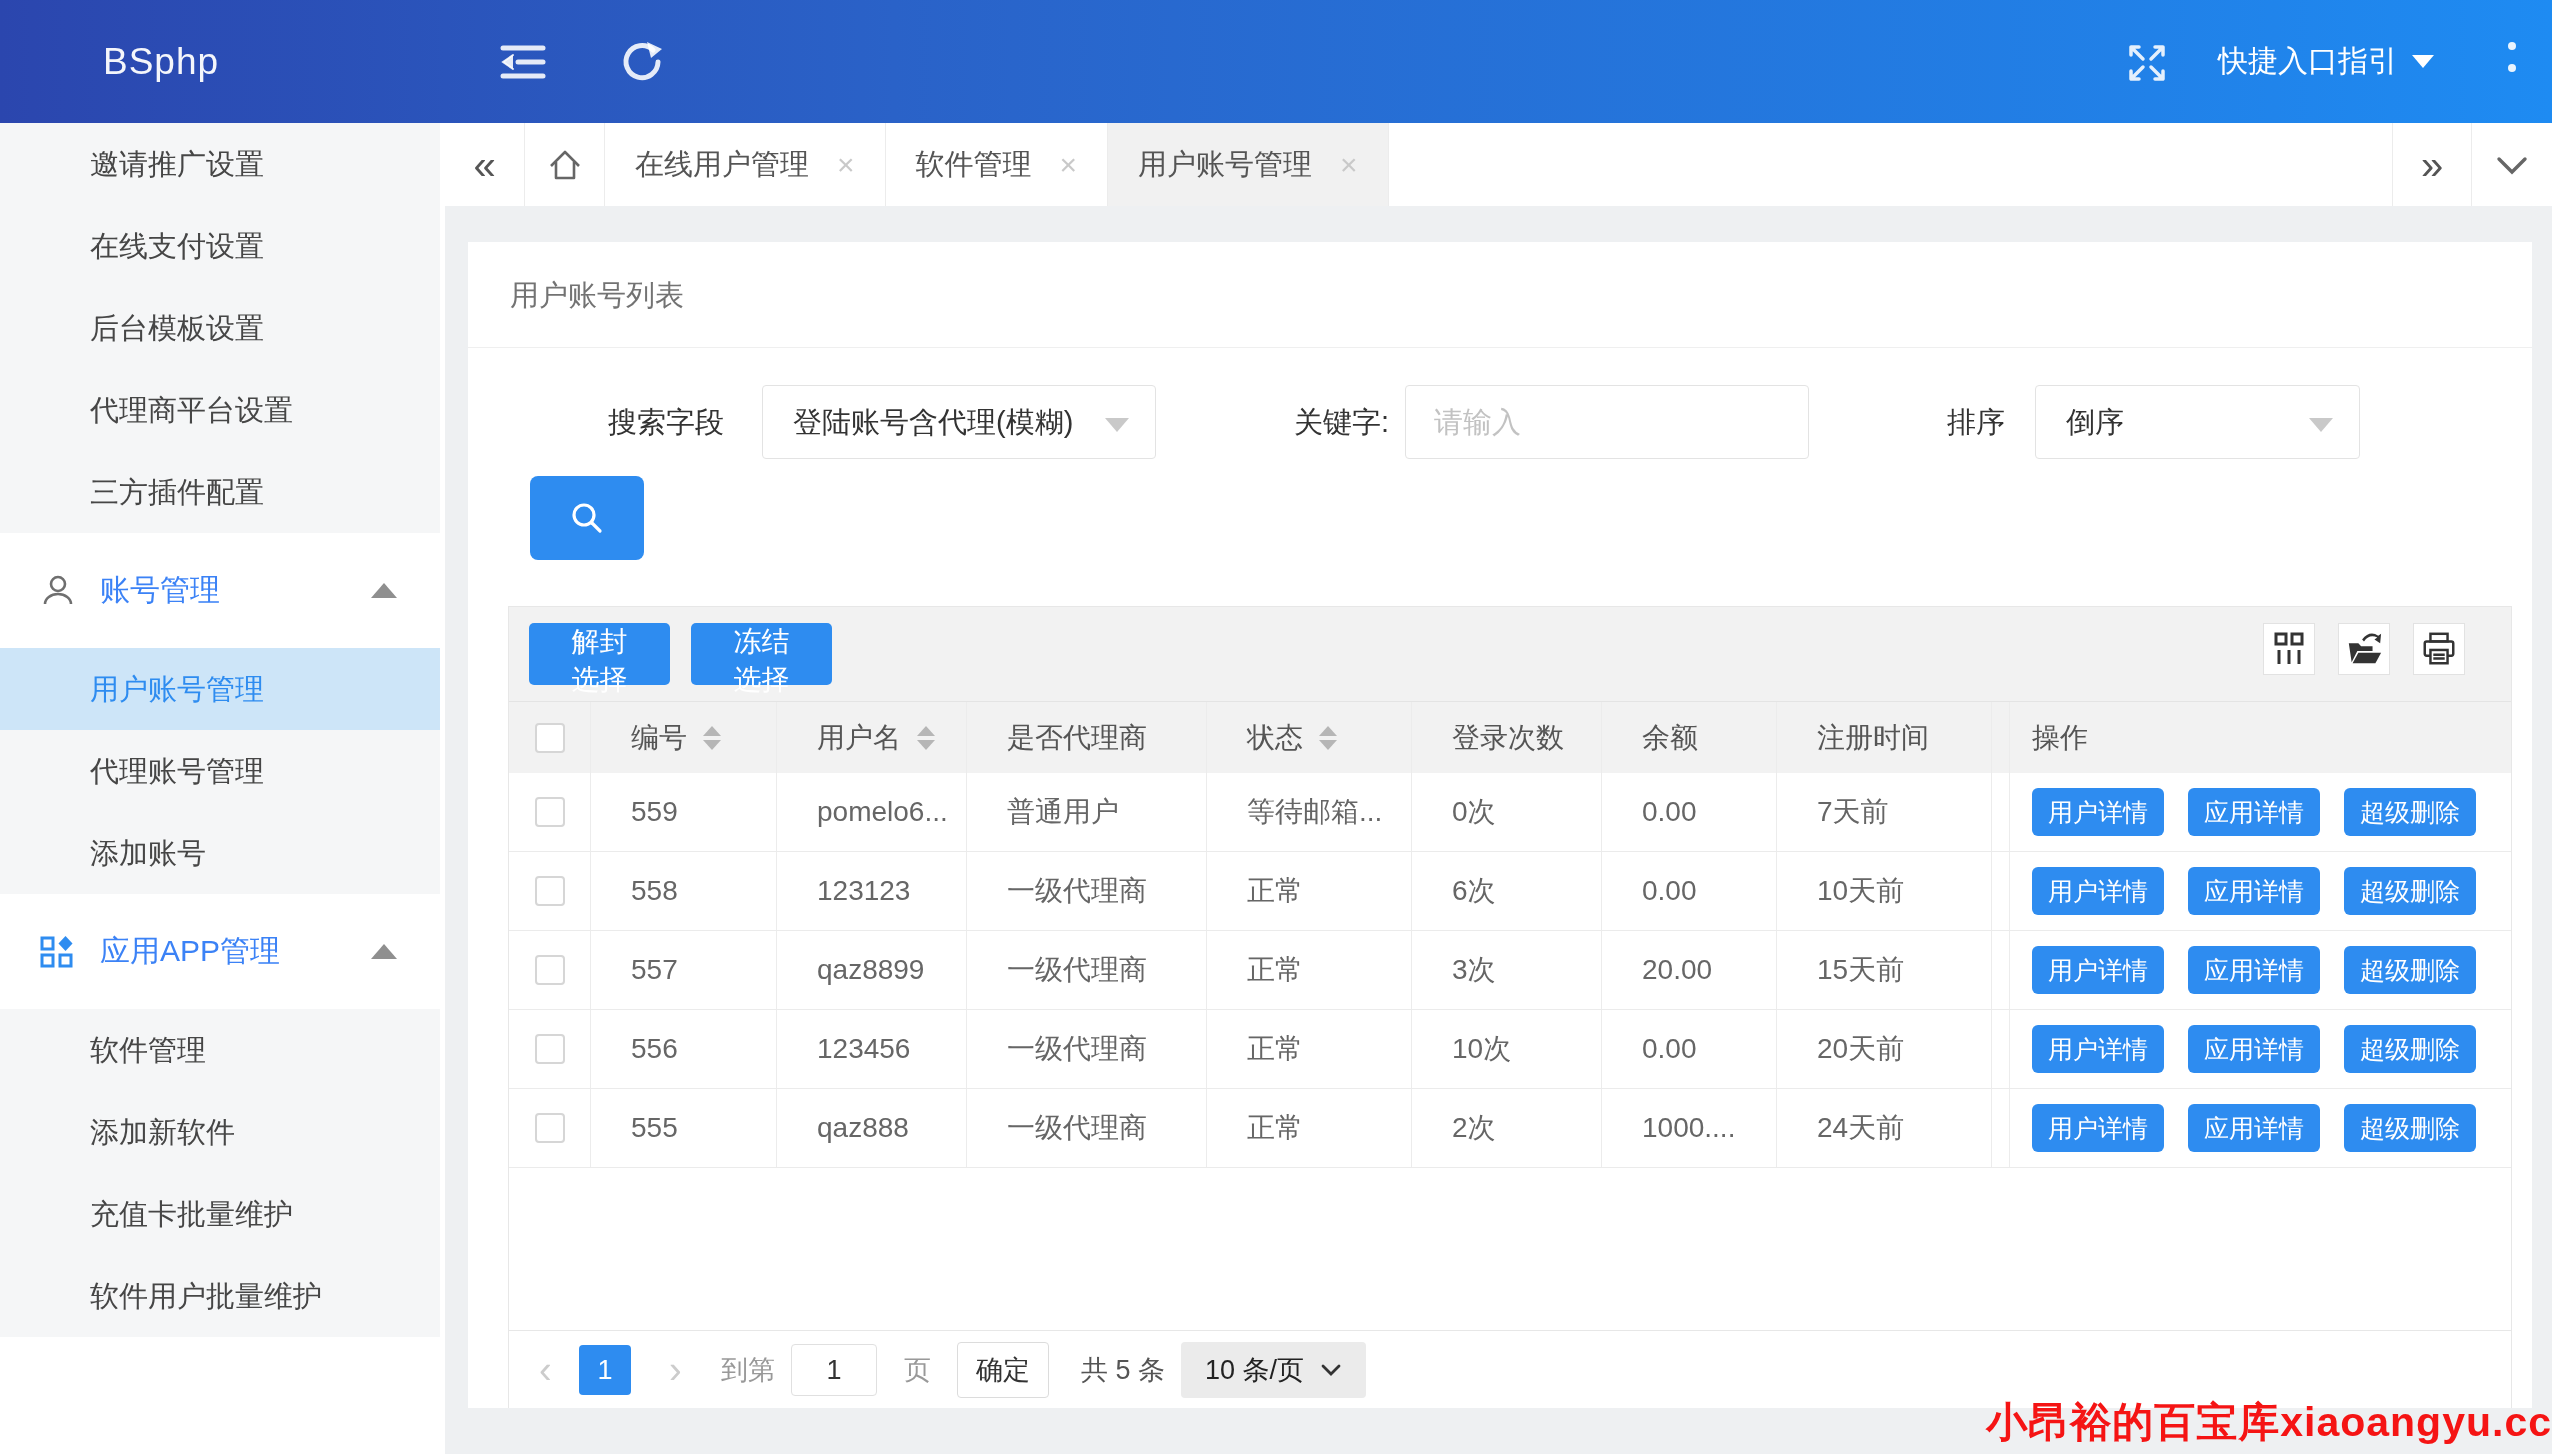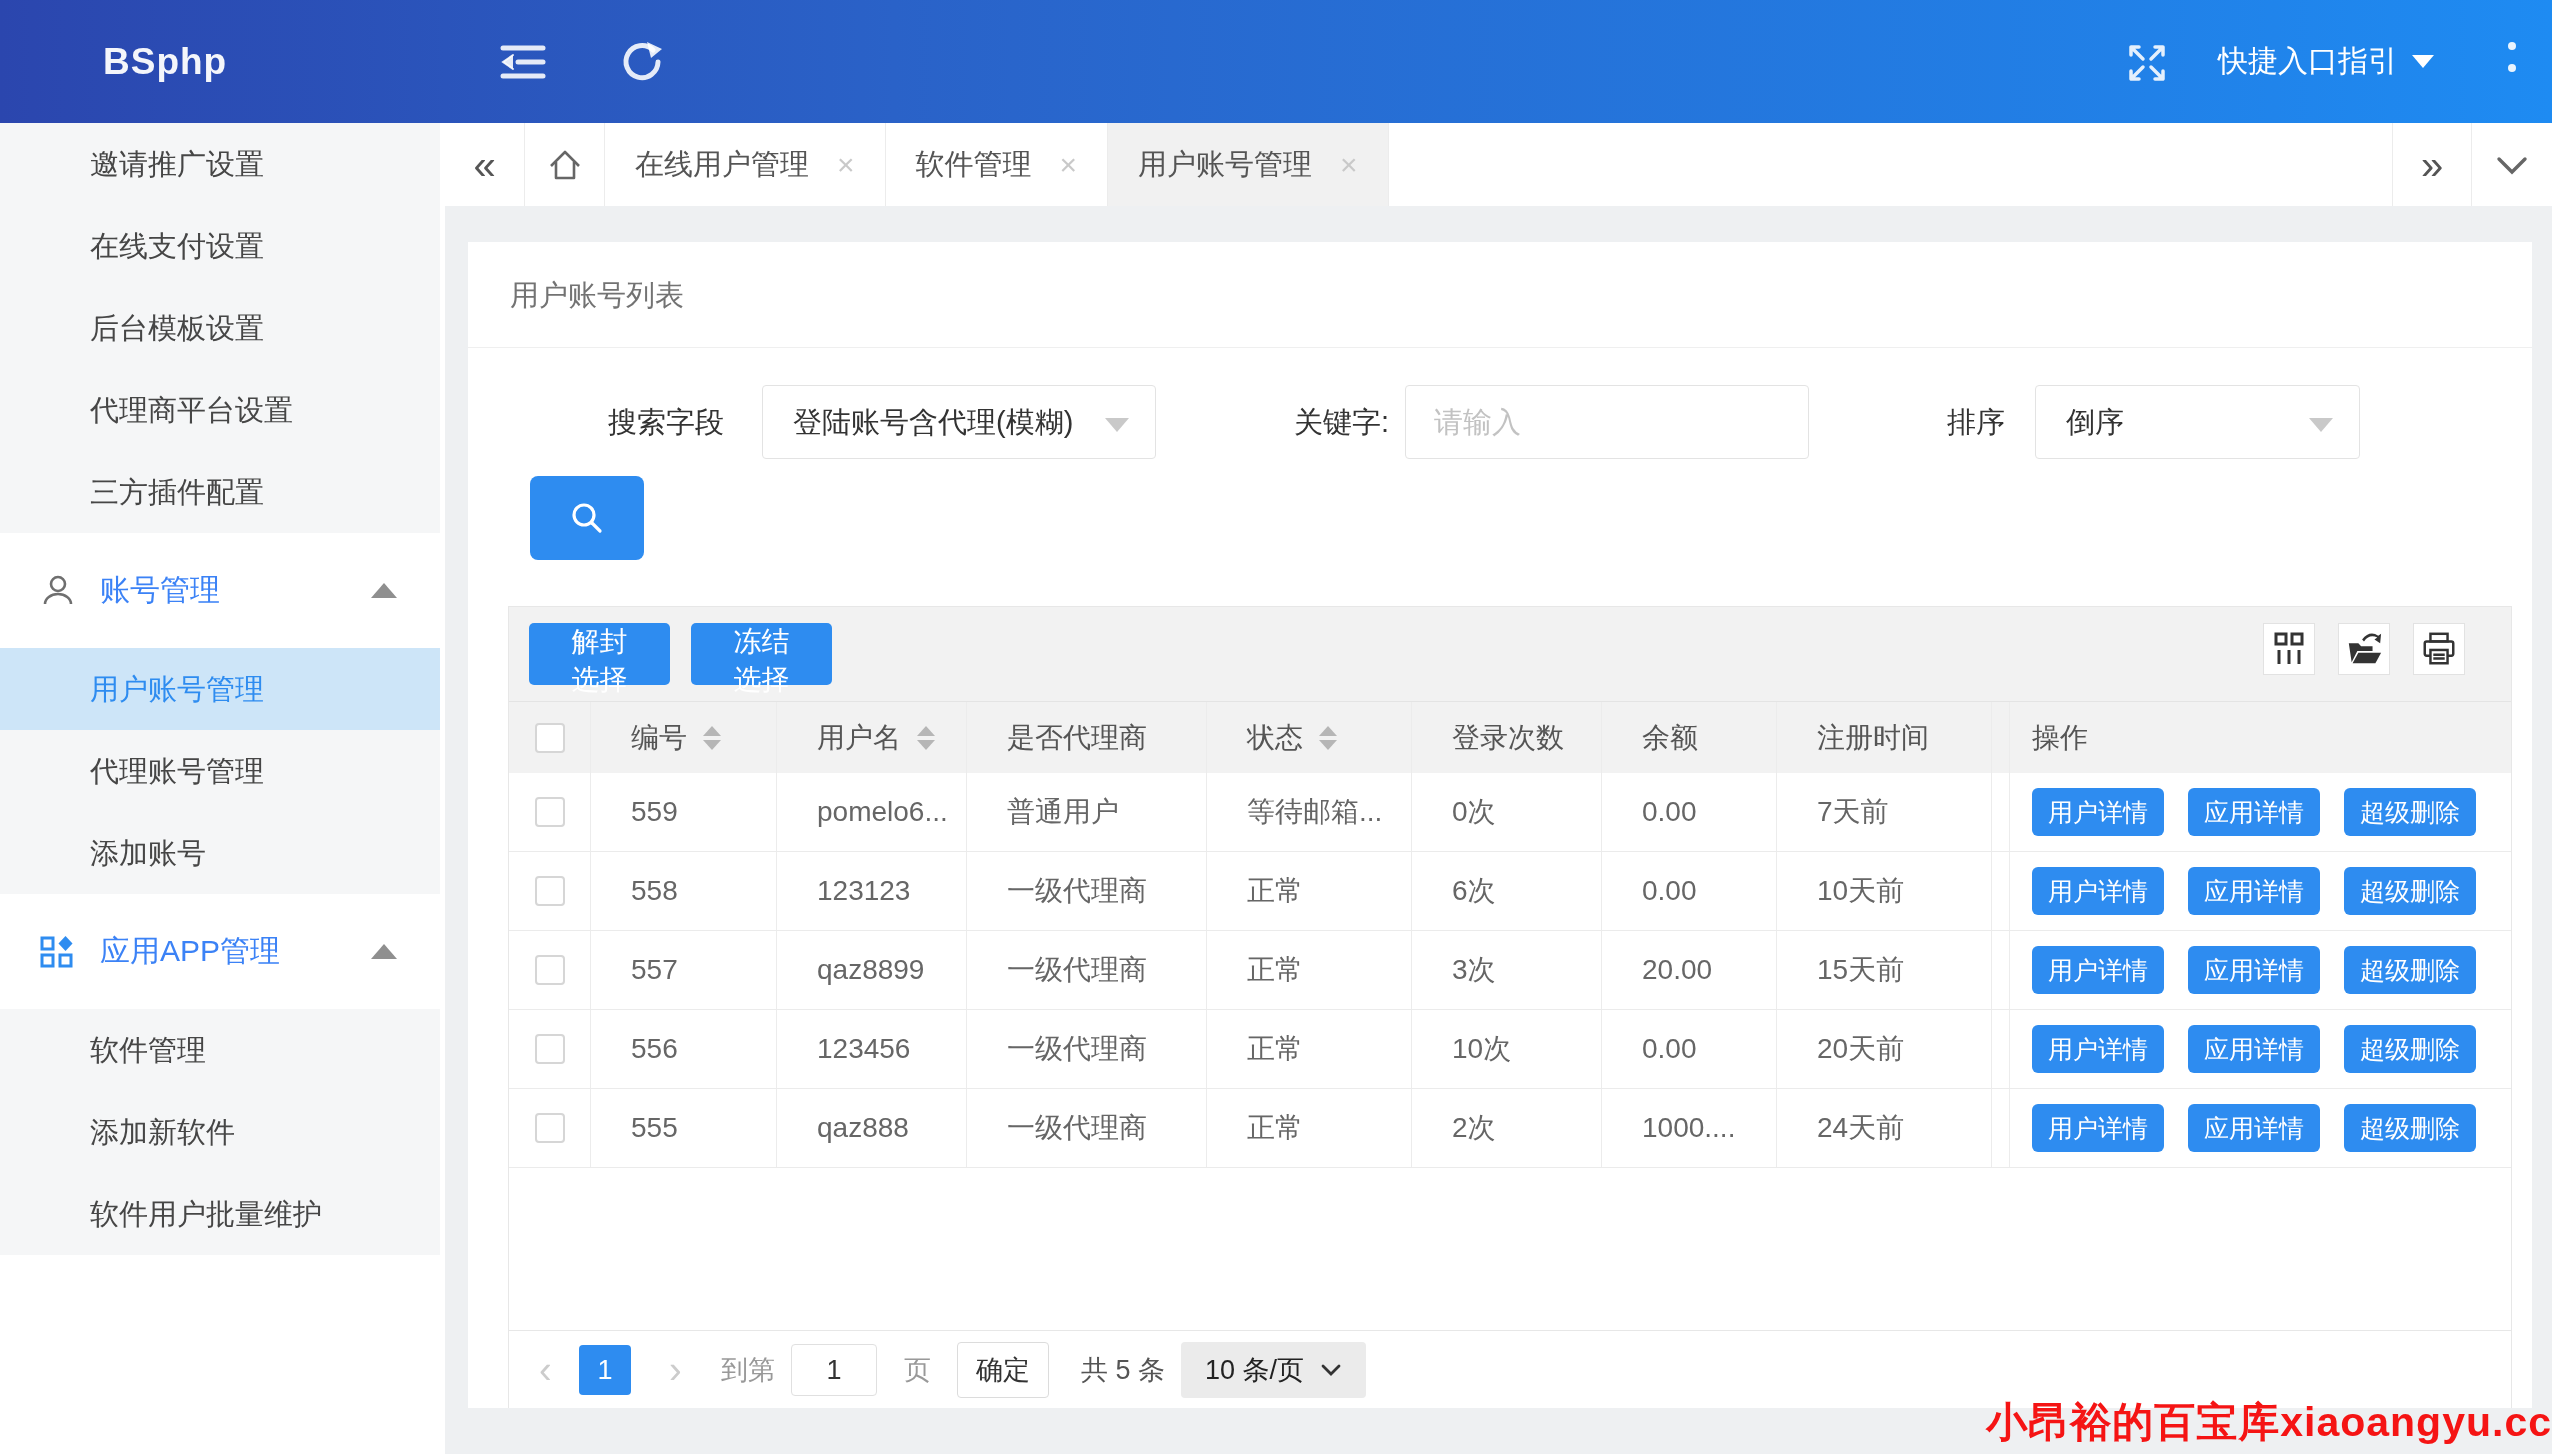--- a/index.html
+++ b/index.html
@@ -7,21 +7,21 @@
   body {
     position:relative; overflow:hidden;
     background:#eef0f2;
     font-family:"Liberation Sans","DejaVu Sans",sans-serif;
     color:#333;
   }
   
   .topbar { position:absolute; left:0; top:0; width:2552px; height:123px;
     background:linear-gradient(90deg,#2b46ae 0%,#2a62c8 35%,#1e8bf2 100%); }
   .logo { position:absolute; left:103px; top:0; height:92px; line-height:123px;
-    font-size:37px; color:rgba(255,255,255,.95); letter-spacing:1px;font-weight:bold; }
+    font-size:37px; color:rgba(255,255,255,.95); letter-spacing:1px; }
   .top-icon { position:absolute; cursor:pointer; }
   .quick-entry { position:absolute; left:2218px; top:0; height:123px;
     display:flex; align-items:center; gap:14px; color:#fff; font-size:30px; cursor:pointer; }
   .caret-down-white { width:0; height:0; border-left:11px solid transparent;
     border-right:11px solid transparent; border-top:13px solid #fff; }
   .kebab { position:absolute; left:2508px; top:42px; width:10px; cursor:pointer; }
   .kebab i { display:block; width:8px; height:8px; border-radius:50%;
     background:rgba(255,255,255,.9); margin:0 0 14px 0; }
   
   .sidebar { position:absolute; left:0; top:123px; width:445px; bottom:0; background:#fff; }
@@ -189,20 +189,21 @@
         <rect x="22" y="22" width="11" height="11"></rect>
         <polygon points="27.5,3 34.5,10.5 27.5,18 20.5,10.5" fill="#2e8cf0" stroke="none"></polygon>
       </svg>
     </span>
     <span>应用APP管理</span>
     <span class="arrow-up"></span>
   </div>
 
   <div class="side-item">软件管理</div>
   <div class="side-item">添加新软件</div>
+  <div class="side-item">充值卡批量维护</div>
   <div class="side-item">软件用户批量维护</div>
 </div>
 
 <div class="tabbar">
   <div class="tab-tool">
       <span class="guillemet">«</span>
     </div>
   <div class="tab-tool">
     <span>
       <svg width="42" height="42" viewBox="0 0 42 42" fill="none" stroke="#666" stroke-width="2.6" stroke-linejoin="round">

